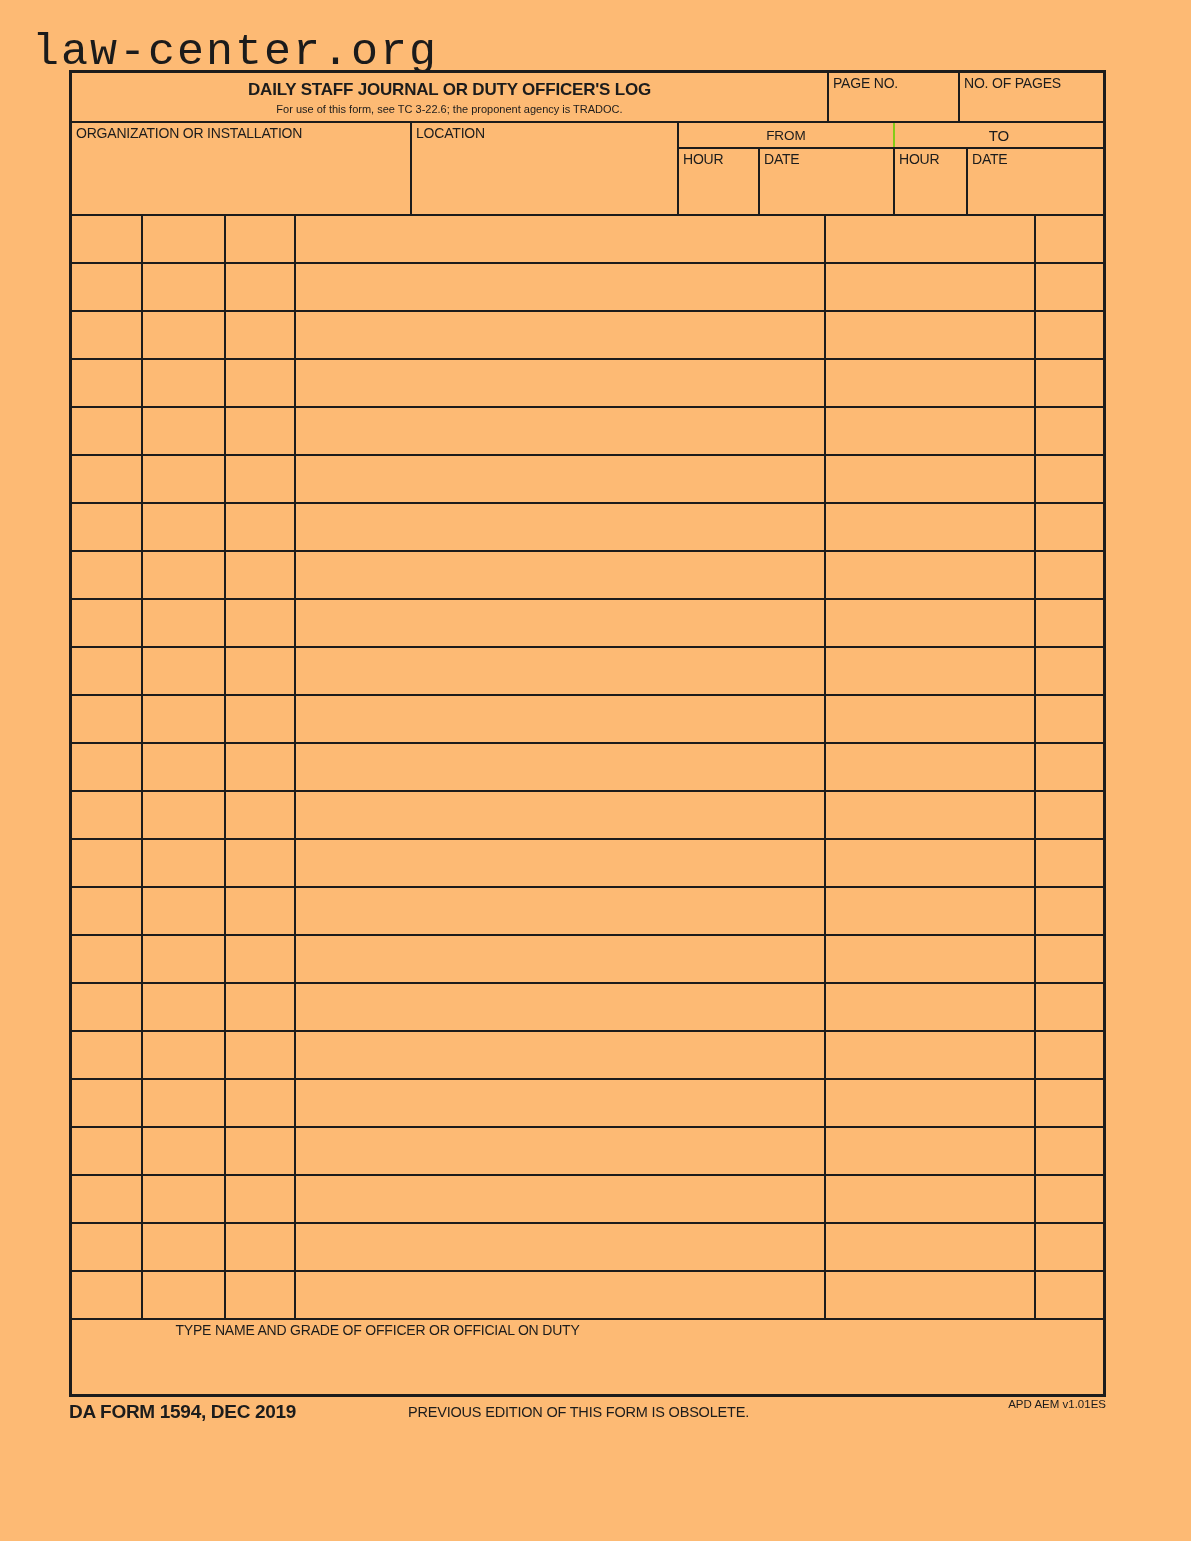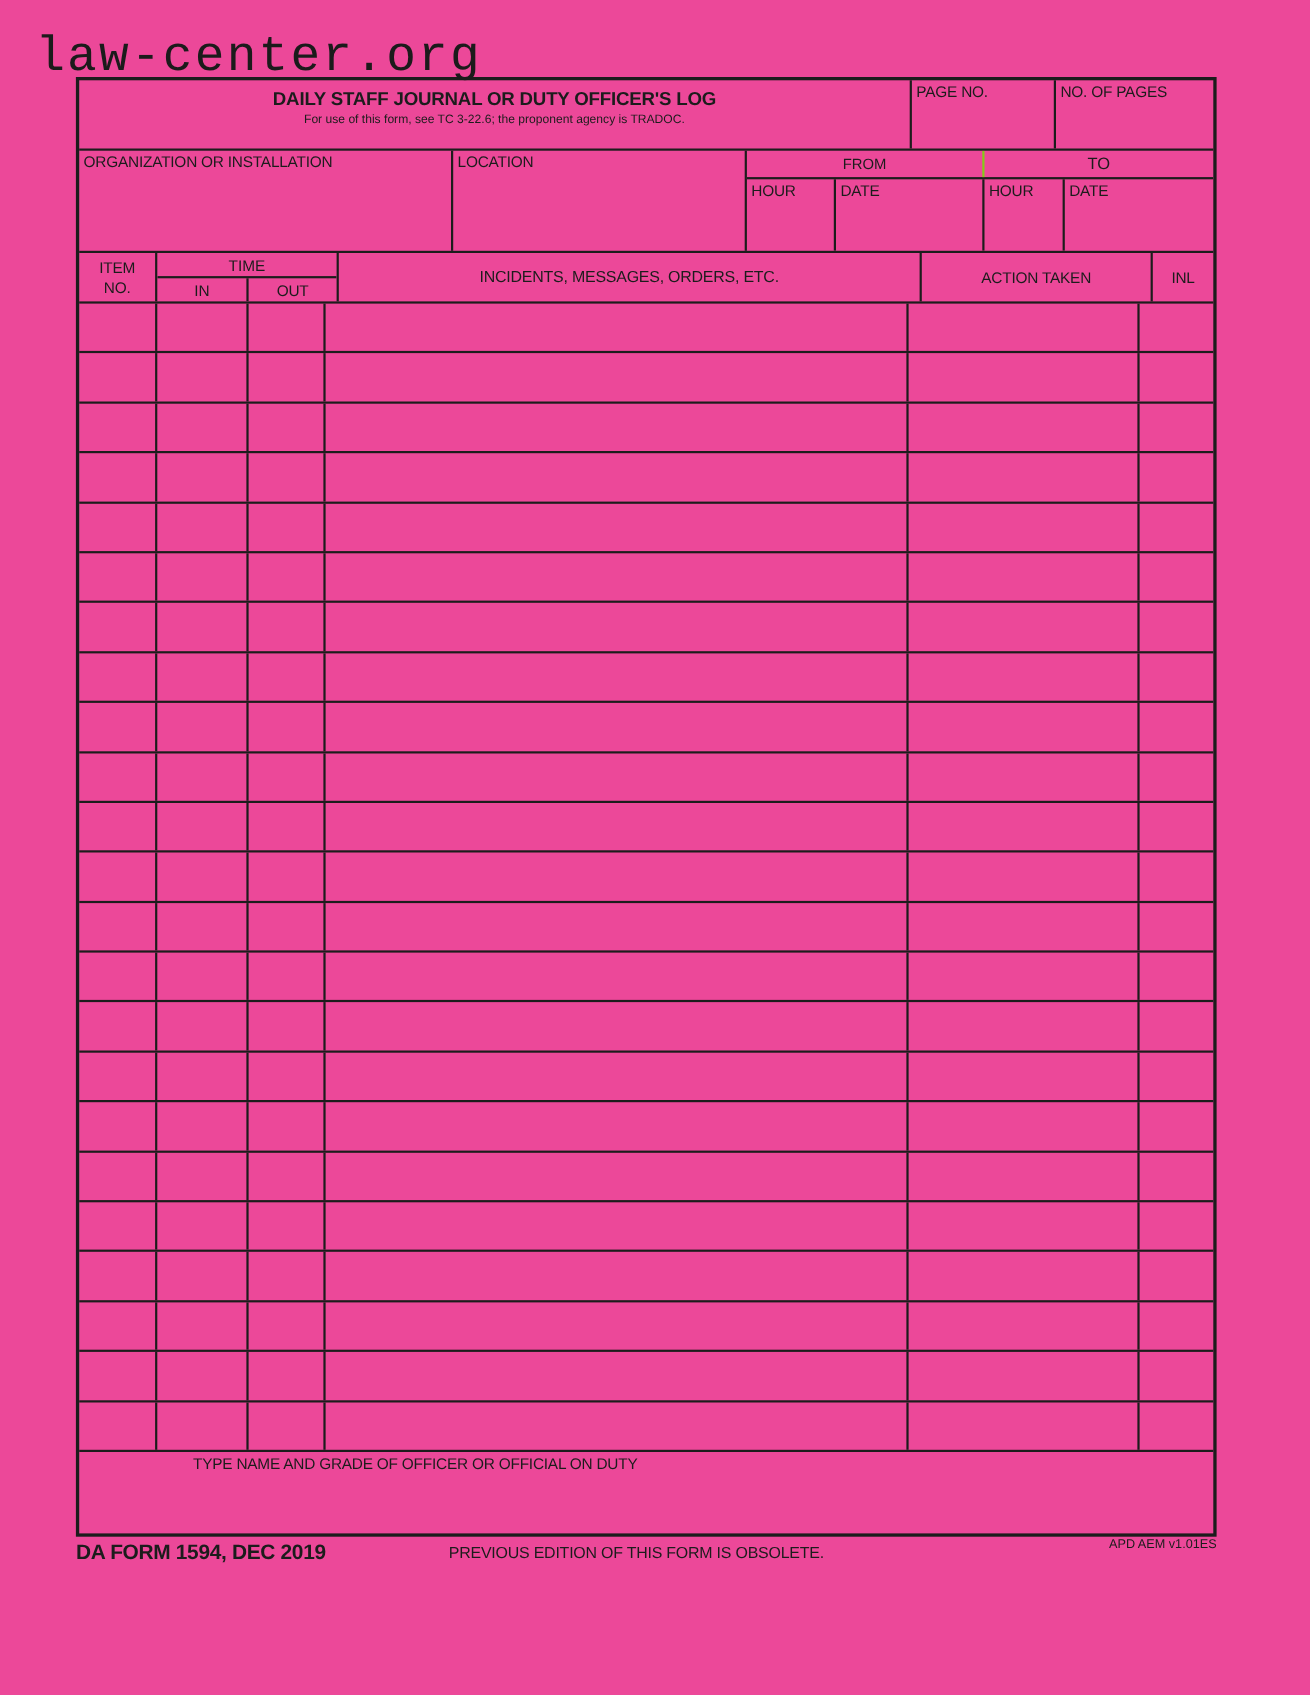--- a/index.html
+++ b/index.html
@@ -1,21 +1,21 @@
 <!DOCTYPE html>
 <html><head>
 <meta charset="utf-8">
 <style>
   * { box-sizing: border-box; margin: 0; padding: 0; }
   html, body { background: #ffffff; }
   .page {
     position: relative;
     width: 1191px;
     height: 1541px;
-    background: #ec4899;
+    background: #fdba74;
     font-family: "Liberation Sans", sans-serif;
     color: #1c1c1c;
     overflow: hidden;
   }
   
   .watermark {
     position: absolute;
     left: 32px;
     top: 30px;
     font-family: "Liberation Mono", "DejaVu Sans Mono", monospace;
@@ -38,21 +38,21 @@
     flex-direction: column;
     background: transparent;
     z-index: 2;
   }
   .band { display: flex; flex: 0 0 auto; border-bottom: 2px solid #1c1c1c; }
   .band:last-child { border-bottom: none; }
   .c { border-right: 2px solid #1c1c1c; position: relative; overflow: hidden; }
   .c:last-child { border-right: none; }
 
   
-  .band-title { height: 64px; }
+  .band-title { height: 50px; }
   .cell-title { flex: 0 0 757px; text-align: center; padding-top: 7px; }
   .form-title { font-size: 17px; font-weight: bold; letter-spacing: -0.2px; }
   .form-subtitle { font-size: 11px; margin-top: 3px; }
   .cell-pageno { flex: 0 0 131px; }
   .cell-pages { flex: 1; }
 
   
   .band-info { height: 93px; }
   .cell-org { flex: 0 0 340px; }
   .cell-loc { flex: 0 0 267px; }
@@ -154,36 +154,20 @@
           <div class="c p-hour2">
             <span class="lbl">HOUR</span>
           </div>
           <div class="c p-date2">
             <span class="lbl">DATE</span>
           </div>
         </div>
       </div>
     </div>
 
-    <div class="band band-thead">
-      <div class="c w-item th-center cell-itemno">
-        <span>ITEM</span>
-        <span>NO.</span>
-      </div>
-      <div class="c w-timegroup time-group">
-        <div class="time-top">TIME</div>
-        <div class="time-sub">
-          <div class="c w-in th-center">IN</div>
-          <div class="c w-out th-center">OUT</div>
-        </div>
-      </div>
-      <div class="c w-inc th-center cell-inc-h">INCIDENTS, MESSAGES, ORDERS, ETC.</div>
-      <div class="c w-act th-center">ACTION TAKEN</div>
-      <div class="c w-inl th-center">INL</div>
-    </div>
 
     <div class="band band-tbody" id="tbody">
         <div class="trow">
           <div class="c w-item"></div>
           <div class="c w-in"></div>
           <div class="c w-out"></div>
           <div class="c w-inc"></div>
           <div class="c w-act"></div>
           <div class="c w-inl"></div>
         </div>

